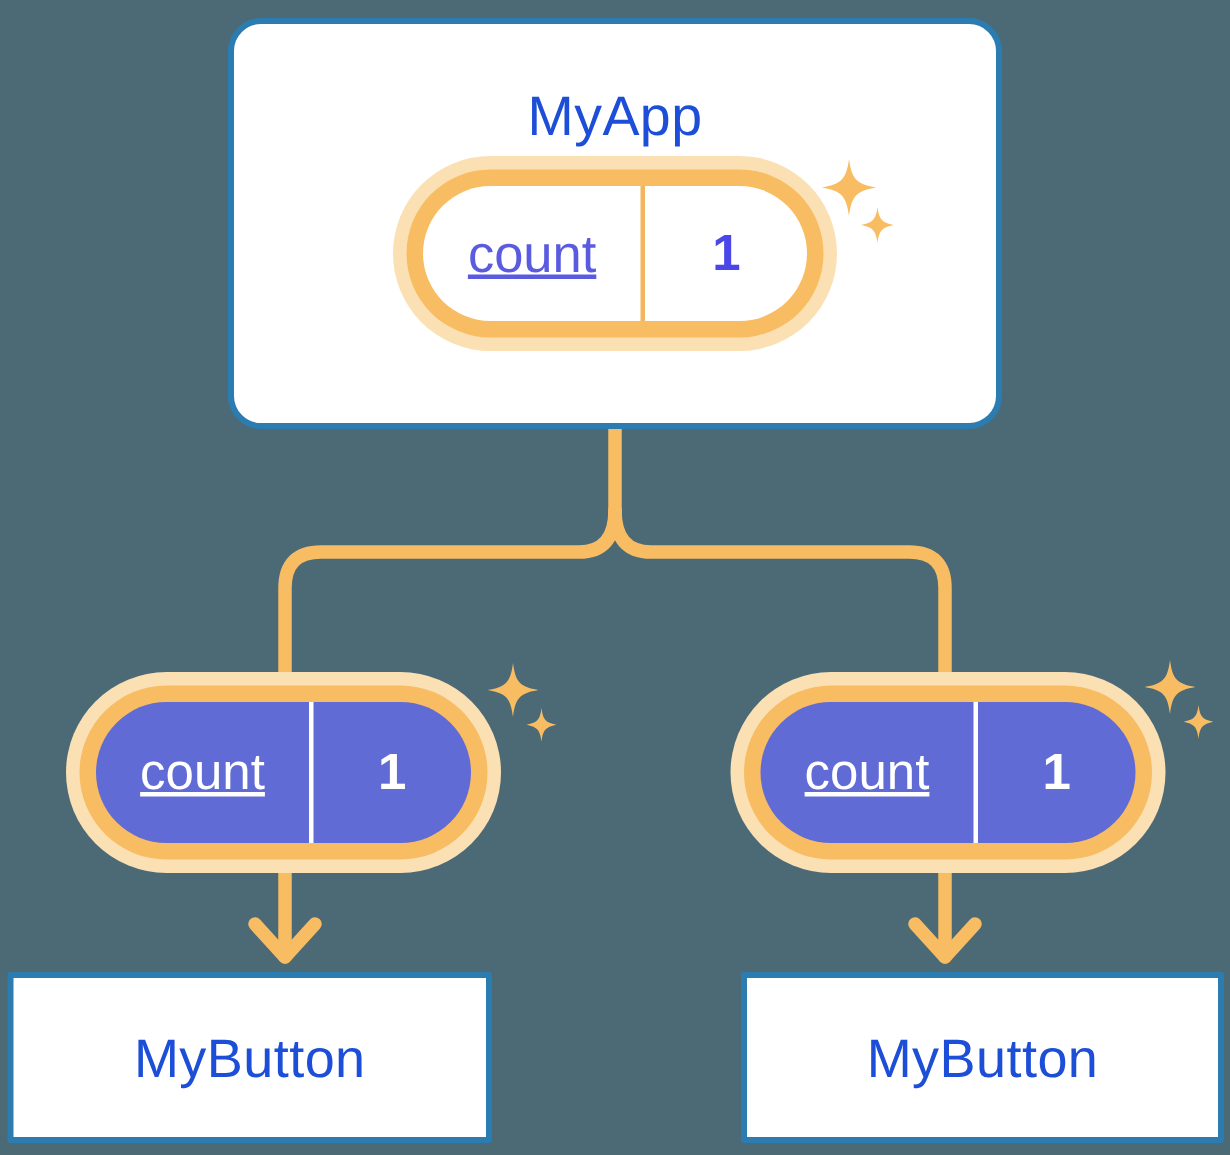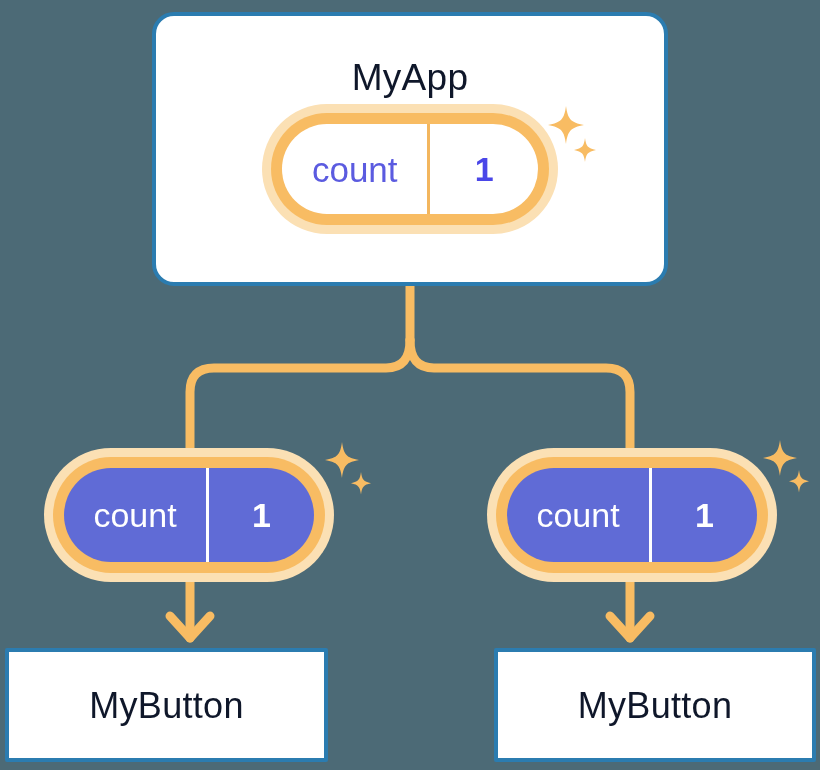--- a/index.html
+++ b/index.html
@@ -47,21 +47,21 @@
     top: 12px;
     width: 516px;
     height: 274px;
     border-radius: 22px;
   }
   .card-title {
     position: absolute;
     left: 0;
     right: 0;
     text-align: center;
-    color: #0f172a;
+    color: #1d4ed8;
     font-size: 37px;
     font-weight: 500;
     letter-spacing: 0.3px;
     line-height: 1;
     white-space: nowrap;
   }
   #card-myapp .card-title { top: 43px; }
 
   
   #card-button-left {
@@ -118,20 +118,21 @@
   }
   .pill-key, .pill-val {
     display: flex;
     align-items: center;
     justify-content: center;
     box-sizing: border-box;
     line-height: 1;
   }
   .pill-key {
     flex: 0 0 58%;
+    text-decoration: underline;
   }
   .pill-val {
     flex: 1 1 auto;
   }
 
   
   #pill-app {
     left: 262px;
     top: 104px;
     width: 296px;

